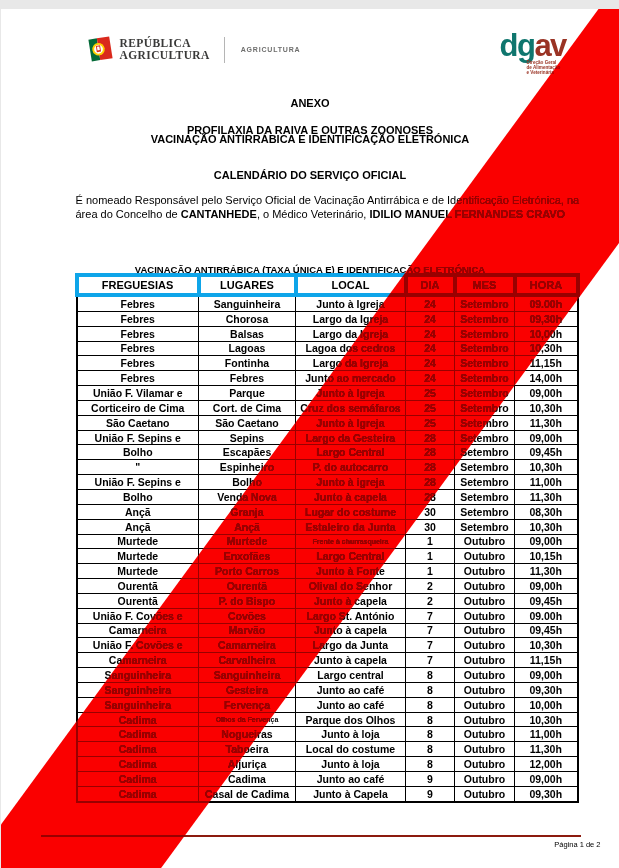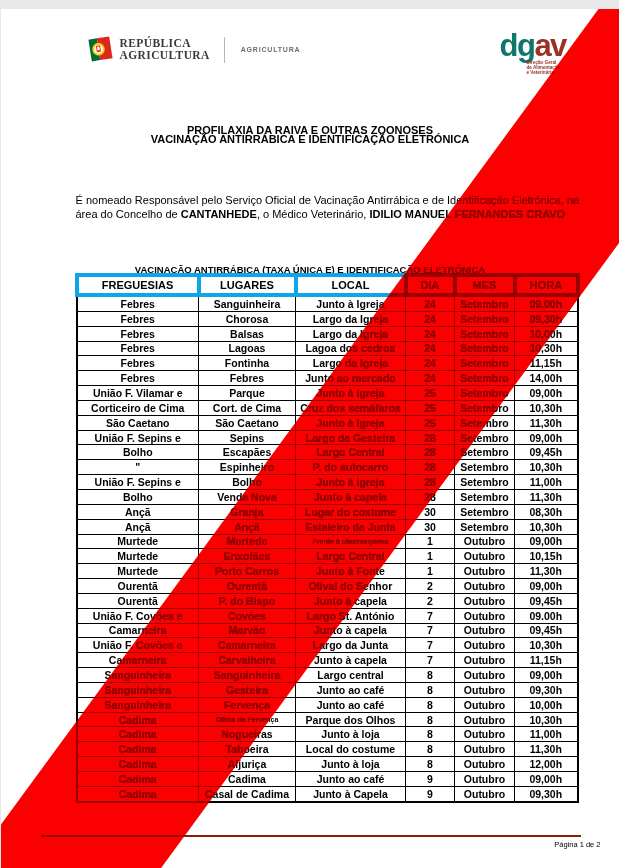--- a/index.html
+++ b/index.html
@@ -76,22 +76,24 @@
 
   <div class="dgav">
     <div class="dgav-word"><span class="dgav-gray">dg</span><span class="dgav-red">av</span></div>
     <div class="dgav-sub">
       <div>Direção Geral</div>
       <div>de Alimentação</div>
       <div>e Veterinária</div>
     </div>
   </div>
 
+  <div class="t-center t-anexo">ANEXO</div>
   <div class="t-center t-prof">PROFILAXIA DA RAIVA E OUTRAS ZOONOSES</div>
   <div class="t-center t-vac">VACINAÇÃO ANTIRRÁBICA E IDENTIFICAÇÃO ELETRÓNICA</div>
+  <div class="t-center t-cal">CALENDÁRIO DO SERVIÇO OFICIAL</div>
 
   <div class="paragraph"><span>É nomeado Responsável pelo Serviço Oficial de Vacinação Antirrábica e de Identificação Eletrónica, na área do Concelho de </span><b>CANTANHEDE</b><span>, o Médico Veterinário, </span><b>IDILIO MANUEL FERNANDES CRAVO</b></div>
 
   <div class="t-center t-sub">VACINAÇÃO ANTIRRÁBICA (TAXA ÚNICA E) E IDENTIFICAÇÃO ELETRÓNICA</div>
 
   <div class="tbl-wrap">
     <table class="sched">
       <colgroup id="sched-cols">
           <col style="width: 122px;">
           <col style="width: 97px;">

